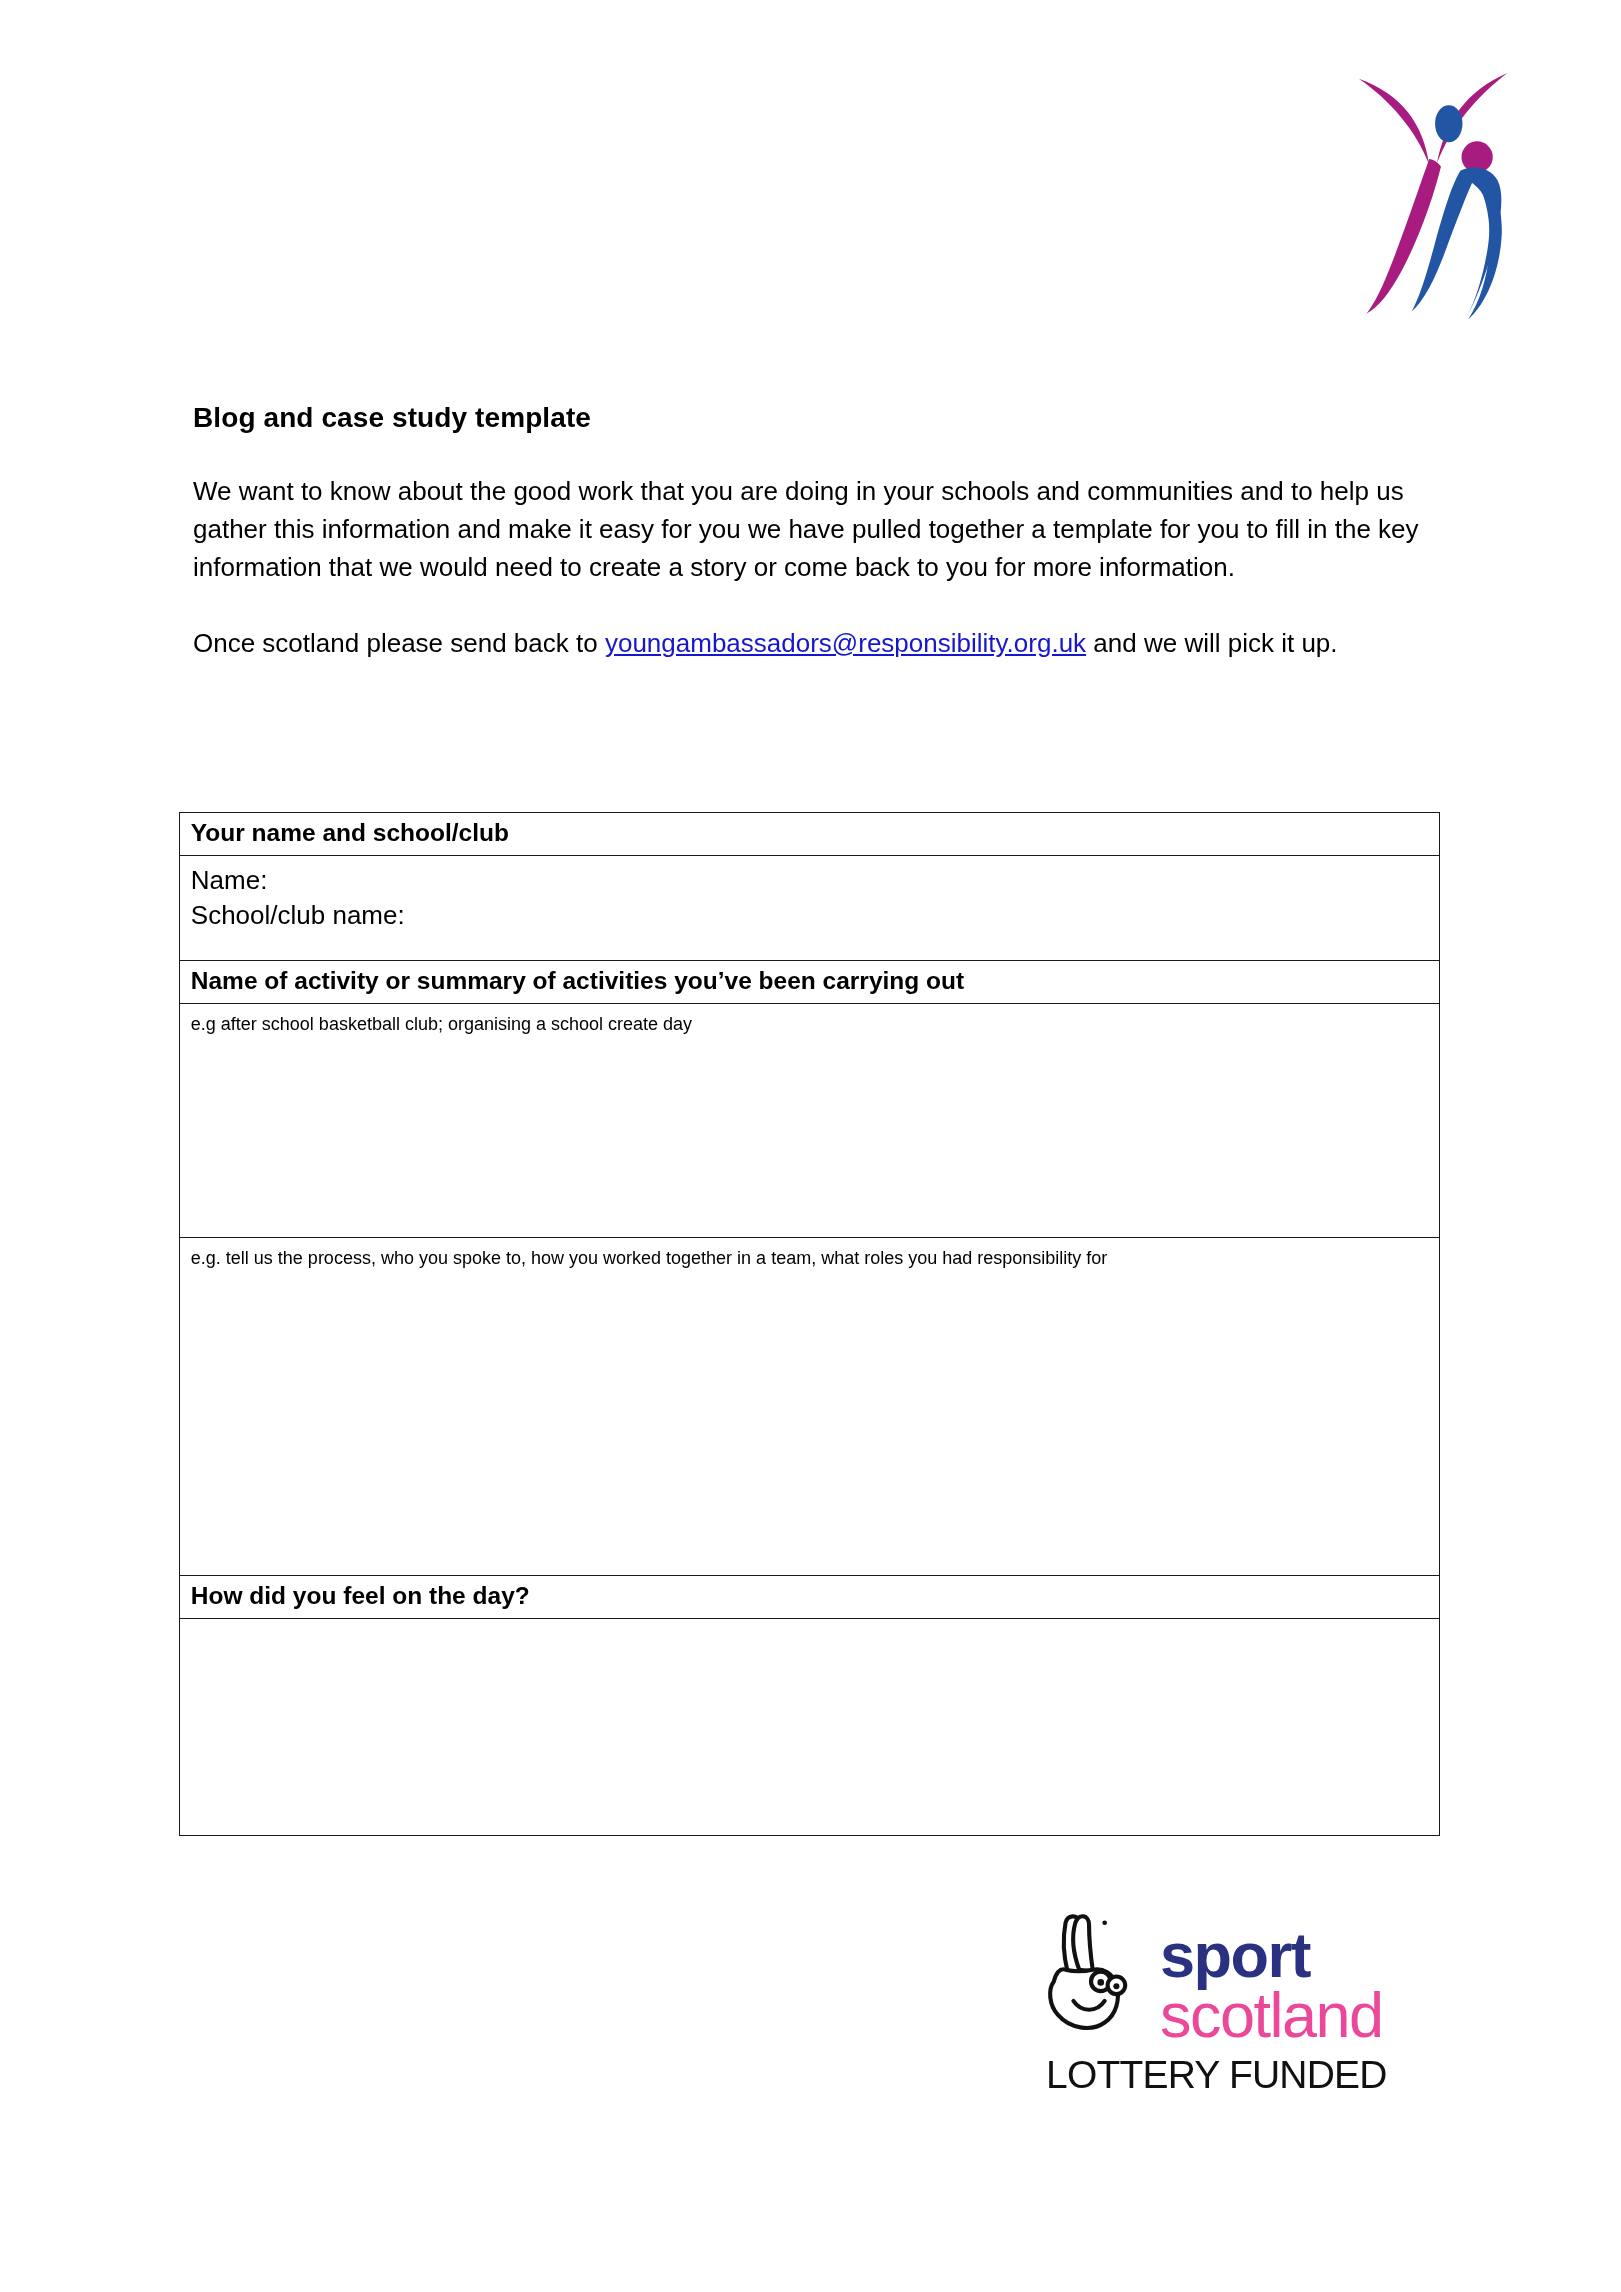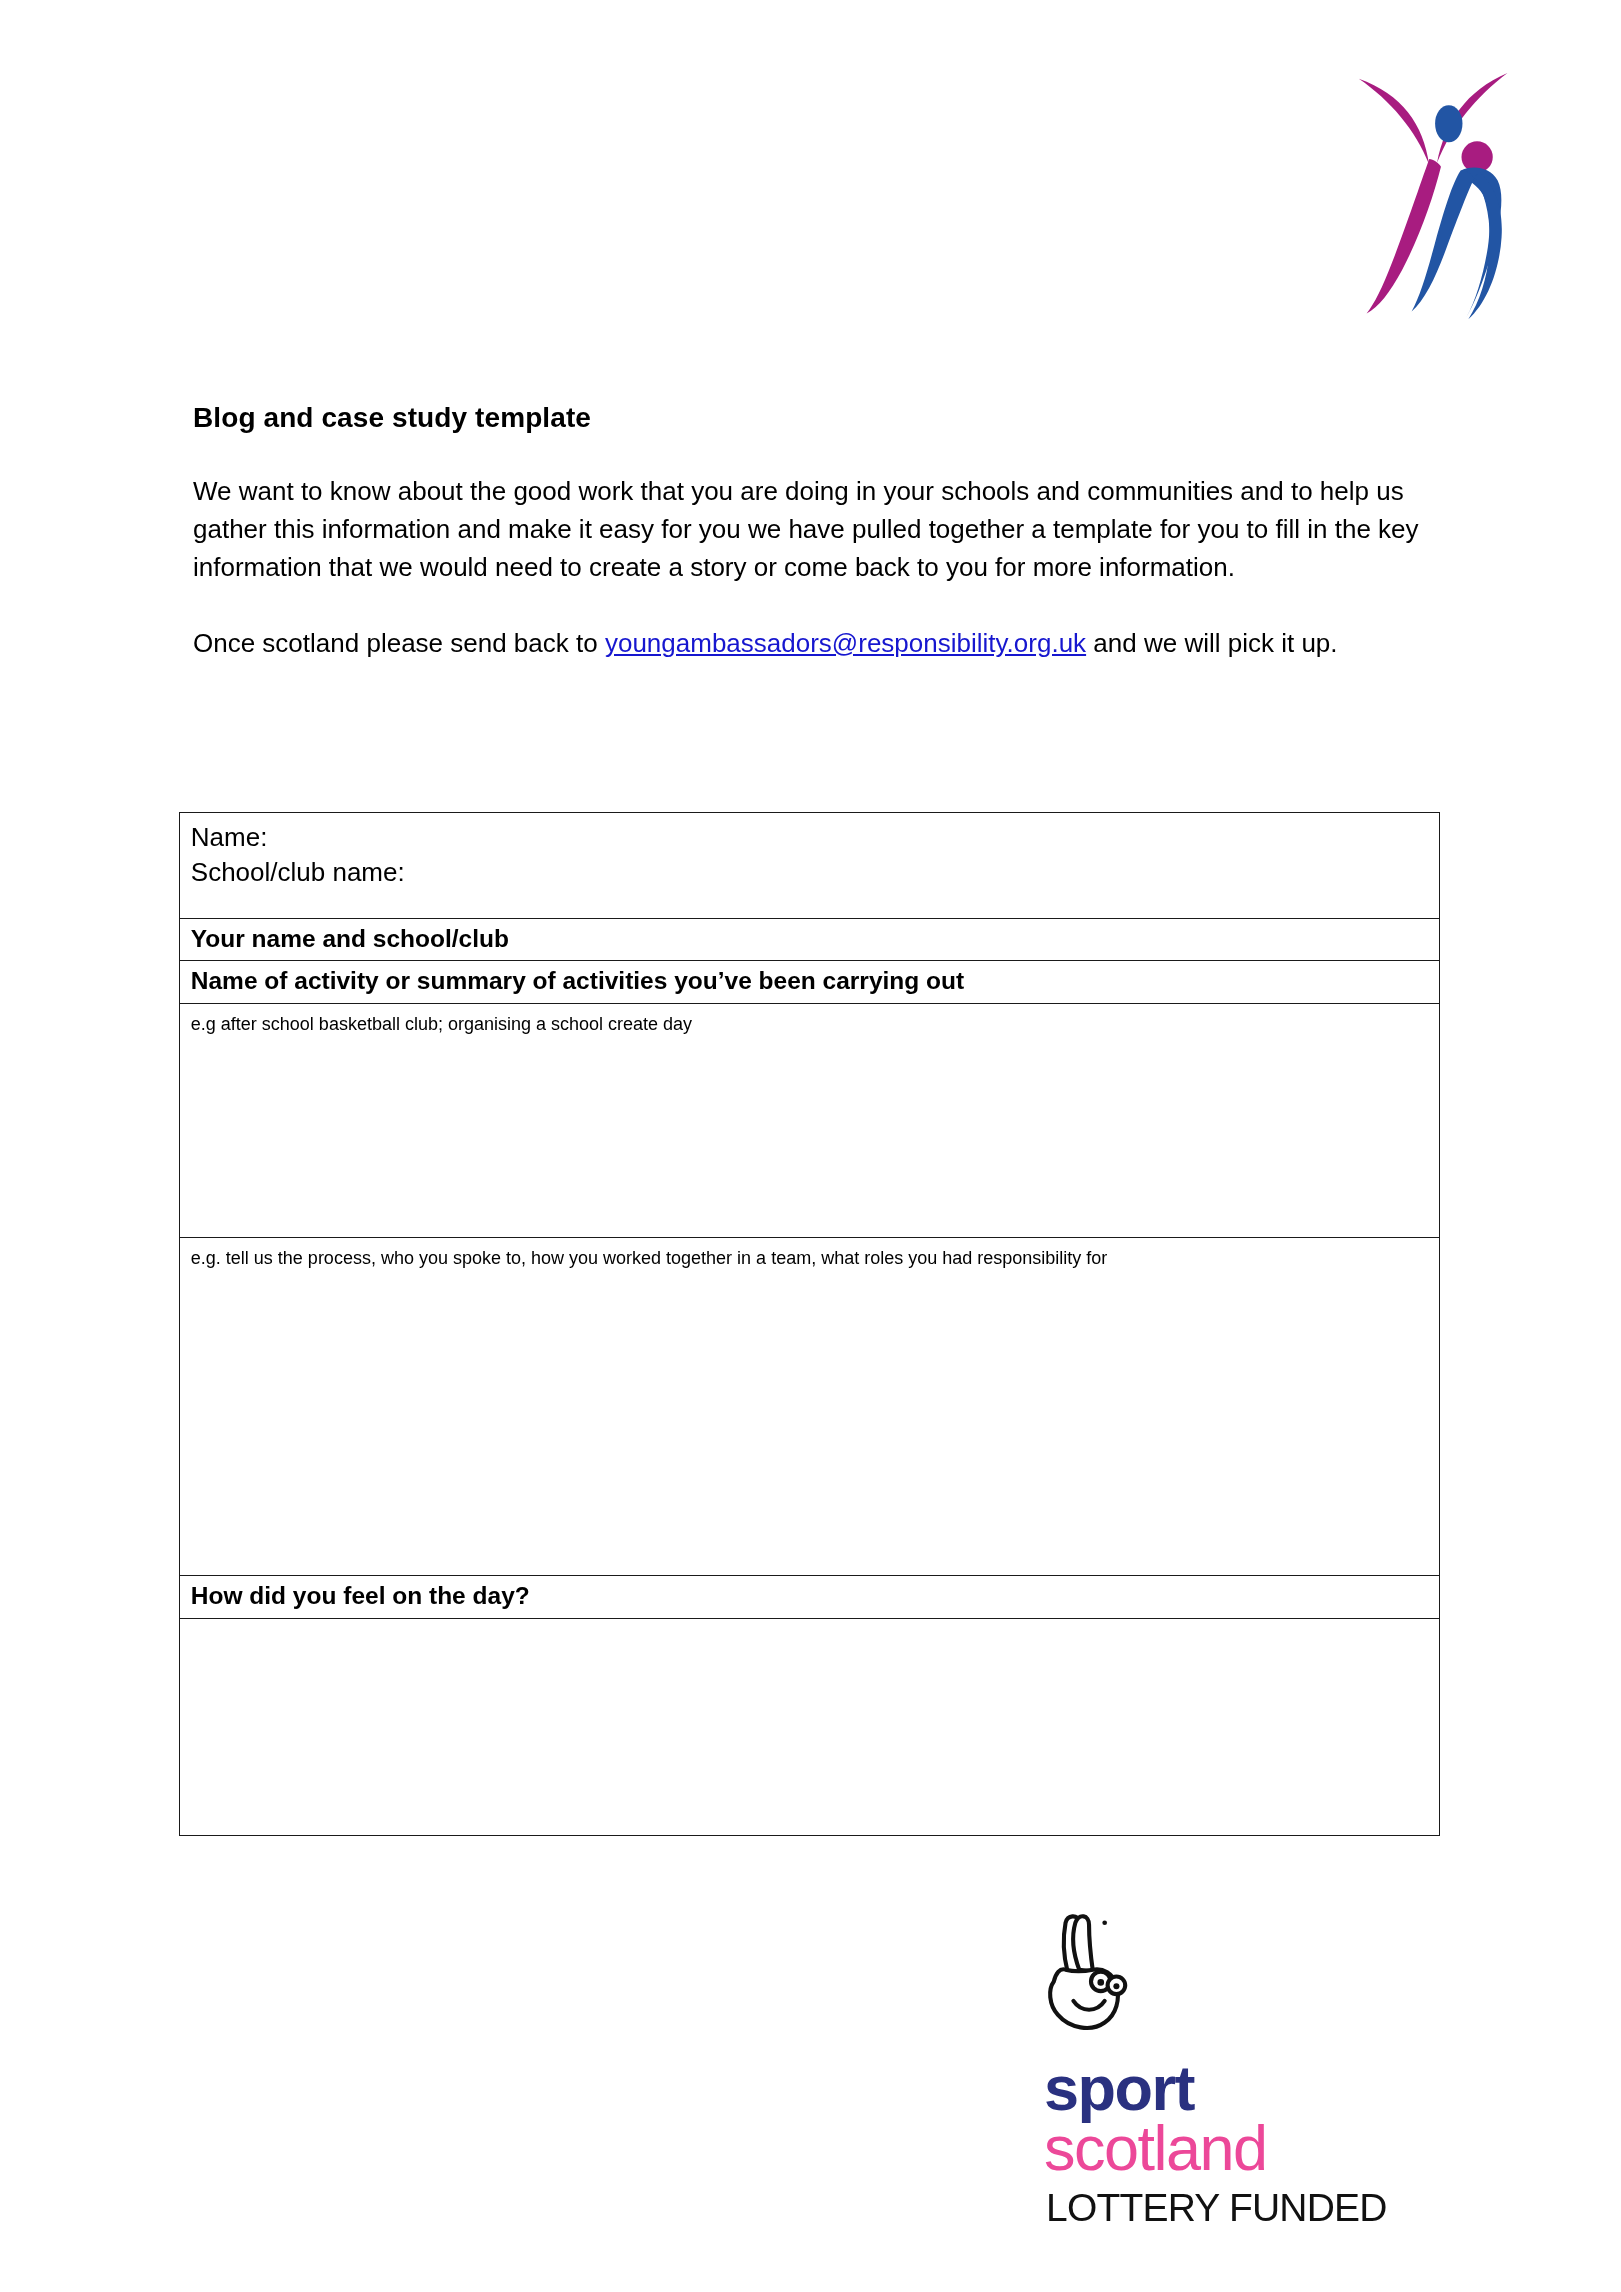--- a/index.html
+++ b/index.html
@@ -99,22 +99,21 @@
   .footer-logo {
     position: absolute;
     left: 1044px;
     top: 1911px;
     width: 392px;
     height: 216px;
   }
   .fl-top {
     display: flex;
     align-items: flex-start;
-    gap: 1px;
-    flex-direction: column;
+    gap: 23px;
   }
   .fl-hand { width: 93px; height: 132px; flex: 0 0 auto; }
   .fl-hand svg { display: block; width: 100%; height: 100%; }
   .fl-words {
     display: flex;
     flex-direction: column;
     line-height: 0.96;
     padding-top: 13.7px;
   }
   .fl-sport {
@@ -171,27 +170,27 @@
 
   <div class="intro">
     <p>We want to know about the good work that you are doing in your schools and communities and to help us gather this information and make it easy for you we have pulled together a template for you to fill in the key information that we would need to create a story or come back to you for more information.</p>
     <p><span>Once scotland please send back to </span><a class="email-link" href="#">youngambassadors@responsibility.org.uk</a><span> and we will pick it up.</span></p>
   </div>
 
   <table class="form-table">
     <tbody>
 
       <tr>
+        <td class="sec-header">Your name and school/club</td>
+      </tr>
+      <tr>
         <td class="sec-body" style="height:90px;">
           <div class="field-line">Name:</div>
           <div class="field-line">School/club name:</div>
         </td>
-      </tr>
-      <tr>
-        <td class="sec-header">Your name and school/club</td>
       </tr>
 
       <tr>
         <td class="sec-header">Name of activity or summary of activities you’ve been carrying out</td>
       </tr>
       <tr>
         <td class="sec-body" style="height:218px;">
           <div class="hint">e.g after school basketball club; organising a school create day</div>
         </td>
       </tr>

